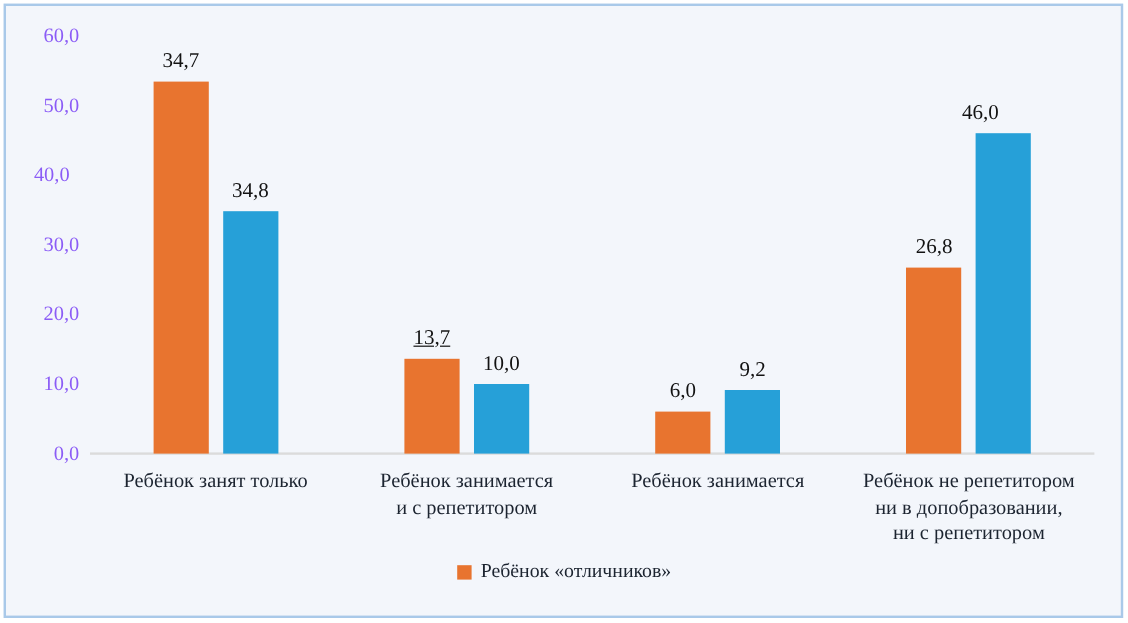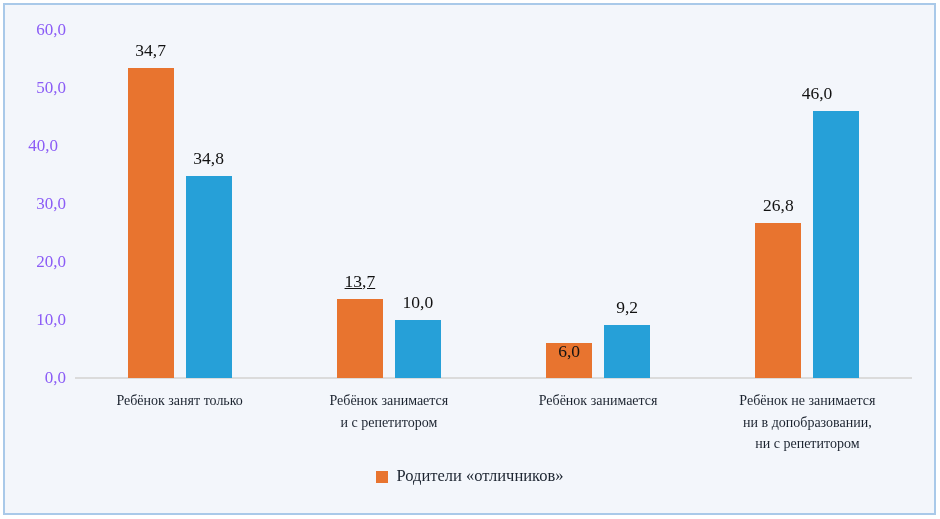--- a/index.html
+++ b/index.html
@@ -58,21 +58,21 @@
     text-align: center;
     font-size: 17.5px;
     color: #121212;
     line-height: 20px;
   }
   .category-label {
     position: absolute;
     top: 390px;
     width: 224px;
     text-align: center;
-    font-size: 14px;
+    font-size: 17px;
     color: #1C2430;
     line-height: 21.5px;
   }
   .legend {
     position: absolute;
     left: 0;
     top: 467px;
     width: 940px;
     display: flex;
     justify-content: center;
@@ -115,45 +115,45 @@
     <div id="bars">
         <div class="bar" style="left: 127.625px; top: 67.7px; height: 310.3px; background: rgb(232, 116, 47);"></div>
         <div class="value-label" style="left: 105.625px; top: 39.7px;">34,7</div>
         <div class="bar" style="left: 185.625px; top: 176.16px; height: 201.84px; background: rgb(38, 160, 216);"></div>
         <div class="value-label" style="left: 163.625px; top: 148.16px;">34,8</div>
         <div class="bar" style="left: 336.875px; top: 298.54px; height: 79.46px; background: rgb(232, 116, 47);"></div>
         <div class="value-label" style="left: 314.875px; top: 270.54px; text-decoration: underline;">13,7</div>
         <div class="bar" style="left: 394.875px; top: 320px; height: 58px; background: rgb(38, 160, 216);"></div>
         <div class="value-label" style="left: 372.875px; top: 292px;">10,0</div>
         <div class="bar" style="left: 546.125px; top: 343.2px; height: 34.8px; background: rgb(232, 116, 47);"></div>
-        <div class="value-label" style="left: 524.125px; top: 315.2px; margin-top: 26px;">6,0</div>
+        <div class="value-label" style="left: 524.125px; top: 315.2px;">6,0</div>
         <div class="bar" style="left: 604.125px; top: 324.64px; height: 53.36px; background: rgb(38, 160, 216);"></div>
         <div class="value-label" style="left: 582.125px; top: 296.64px;">9,2</div>
         <div class="bar" style="left: 755.375px; top: 222.56px; height: 155.44px; background: rgb(232, 116, 47);"></div>
         <div class="value-label" style="left: 733.375px; top: 194.56px;">26,8</div>
         <div class="bar" style="left: 813.375px; top: 111.2px; height: 266.8px; background: rgb(38, 160, 216);"></div>
         <div class="value-label" style="left: 772px; top: 83.2px;">46,0</div>
       </div>
     <div id="x-labels">
         <div class="category-label" style="left: 67.625px;">
           <div>Ребёнок занят только</div>
         </div>
         <div class="category-label" style="left: 276.875px;">
           <div>Ребёнок занимается</div>
           <div>и с репетитором</div>
         </div>
         <div class="category-label" style="left: 486.125px;">
           <div>Ребёнок занимается</div>
         </div>
         <div class="category-label" style="left: 695.375px;">
-          <div>Ребёнок не занимается</div>
+          <div>Ребёнок не репетитором</div>
           <div>ни в допобразовании,</div>
           <div>ни с репетитором</div>
         </div>
       </div>
   </div>
   <div class="legend" id="legend">
       <div class="legend-item">
         <span class="legend-swatch" style="background: rgb(232, 116, 47);"></span>
-        <span class="legend-label">Родители «отличников»</span>
+        <span class="legend-label">Ребёнок «отличников»</span>
       </div>
     </div>
 </div>
 
 </body></html>

